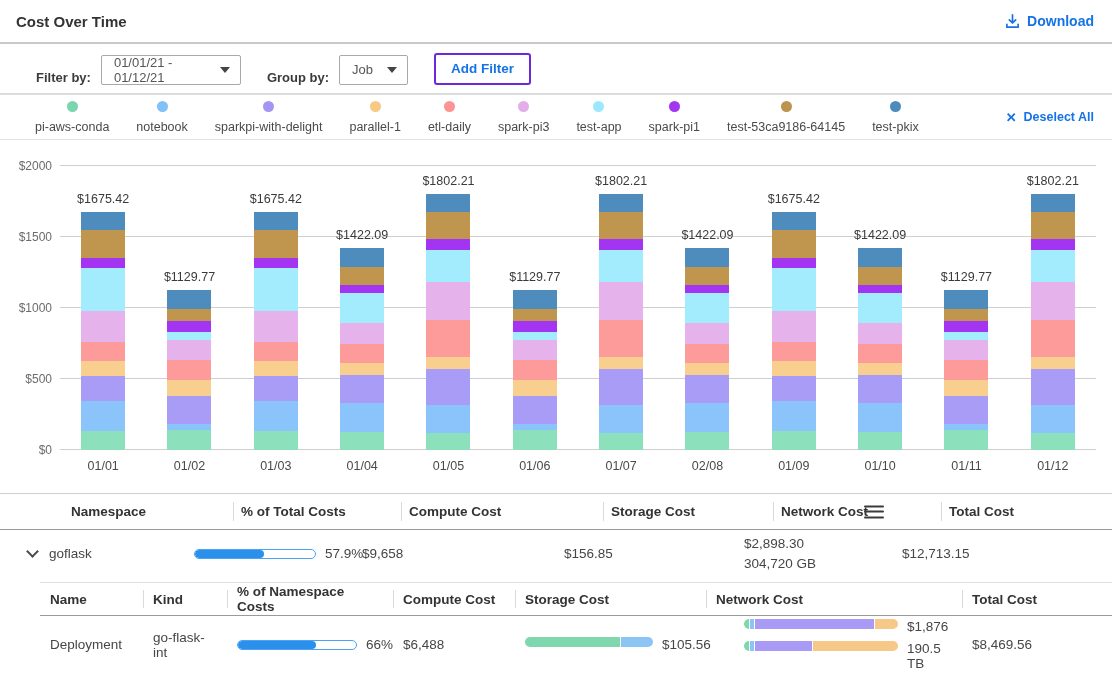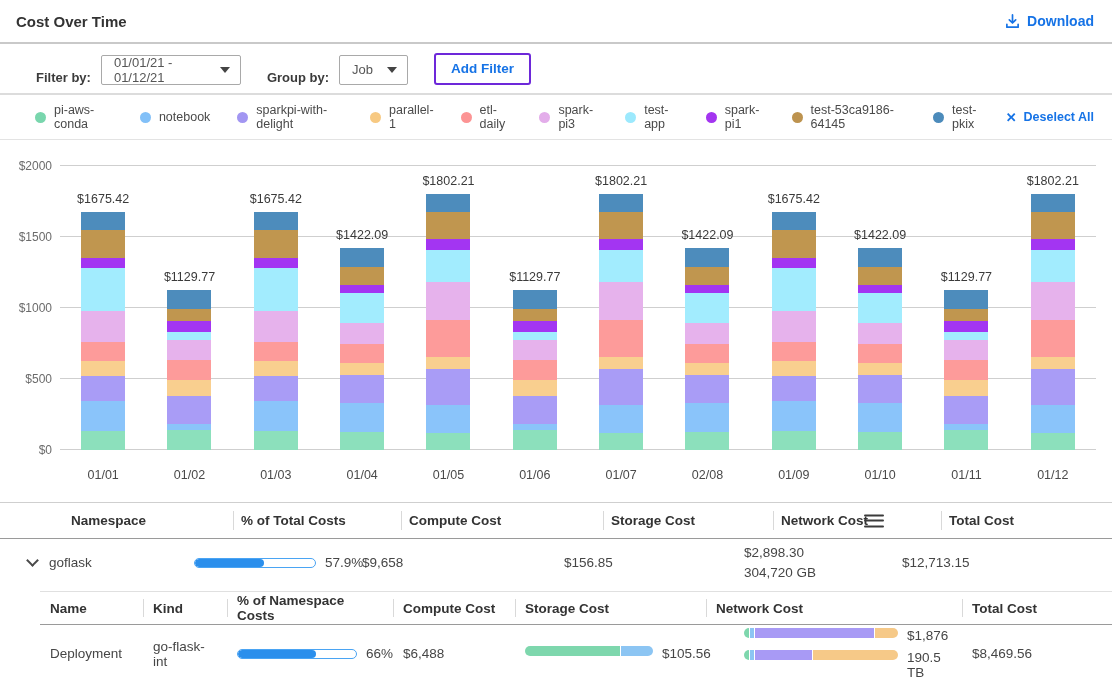--- a/index.html
+++ b/index.html
@@ -27,41 +27,41 @@
   .caret { width:0; height:0; border-left:5px solid transparent; border-right:5px solid transparent;
     border-top:6px solid #444; }
   .add-filter-btn { border:2px solid #6d28d9; border-radius:3px; background:#fff; color:#1673e6;
     font-size:13.5px; font-weight:bold; height:32px; padding:0 15px; cursor:pointer;
     font-family:"Liberation Sans", sans-serif; }
 
   
   .legend-row { height:45px; display:flex; align-items:center; padding:0 18px 0 35px;
     border-bottom:1px solid #e3e3e3; }
   .legend-items { display:flex; align-items:center; flex:1; gap:27px; }
-  .legend-item { display:flex; align-items:center; gap:8px; font-size:12.5px; color:#4a4a4a; cursor:pointer; }
+  .legend-item { display:flex; align-items:center; gap:8px; font-size:12.5px; color:#4a4a4a; cursor:pointer;flex-direction:column; }
   .legend-dot { width:11px; height:11px; border-radius:50%; flex:0 0 auto; }
   .deselect-all { display:flex; align-items:center; gap:7px; color:#1673e6; font-size:12.5px;
     font-weight:bold; cursor:pointer; margin-left:18px; white-space:nowrap; }
   .x-icon { font-size:13px; font-weight:bold; }
 
   
   .chart-section { padding:26px 16px 6px 60px; }
   .plot { position:relative; height:284px; }
   .gridline { position:absolute; left:0; right:0; height:1px; background:#cfcfcf; }
   .ytick { position:absolute; left:-56px; width:48px; text-align:right; font-size:12px;
     color:#6b6b6b; transform:translateY(50%); }
   .cols, .xlabels { display:flex; }
   .cols { position:absolute; left:0; right:0; top:0; bottom:0; }
   .col { flex:1; position:relative; }
   .bar { position:absolute; bottom:0; left:50%; transform:translateX(-50%); width:44px;
     display:flex; flex-direction:column; }
   .seg { width:100%; }
   .bar-total { position:absolute; left:50%; transform:translateX(-50%); white-space:nowrap;
     font-size:12.5px; color:#3a3a3a; }
-  .xlabels { margin-top:18px; }
+  .xlabels { margin-top:9px; }
   .xlabel { flex:1; text-align:center; font-size:12.5px; color:#4a4a4a; }
 
   
   .cost-table { margin-top:14px; border-top:1px solid #cfcfcf; }
   .t-grid { display:grid; grid-template-columns:170px 168px 202px 170px 168px 1fr; padding-left:16px; }
   .t-head { border-bottom:1px solid #9a9a9a; }
   .t-head .cell { font-weight:bold; color:#333;margin-left:47px; }
   .cell { font-size:13.5px; color:#464646; padding:0 8px; display:flex; align-items:center;
     min-height:35px; position:relative; }
   .t-head .cell + .cell::before { content:""; position:absolute; left:0; top:8px; bottom:8px;

